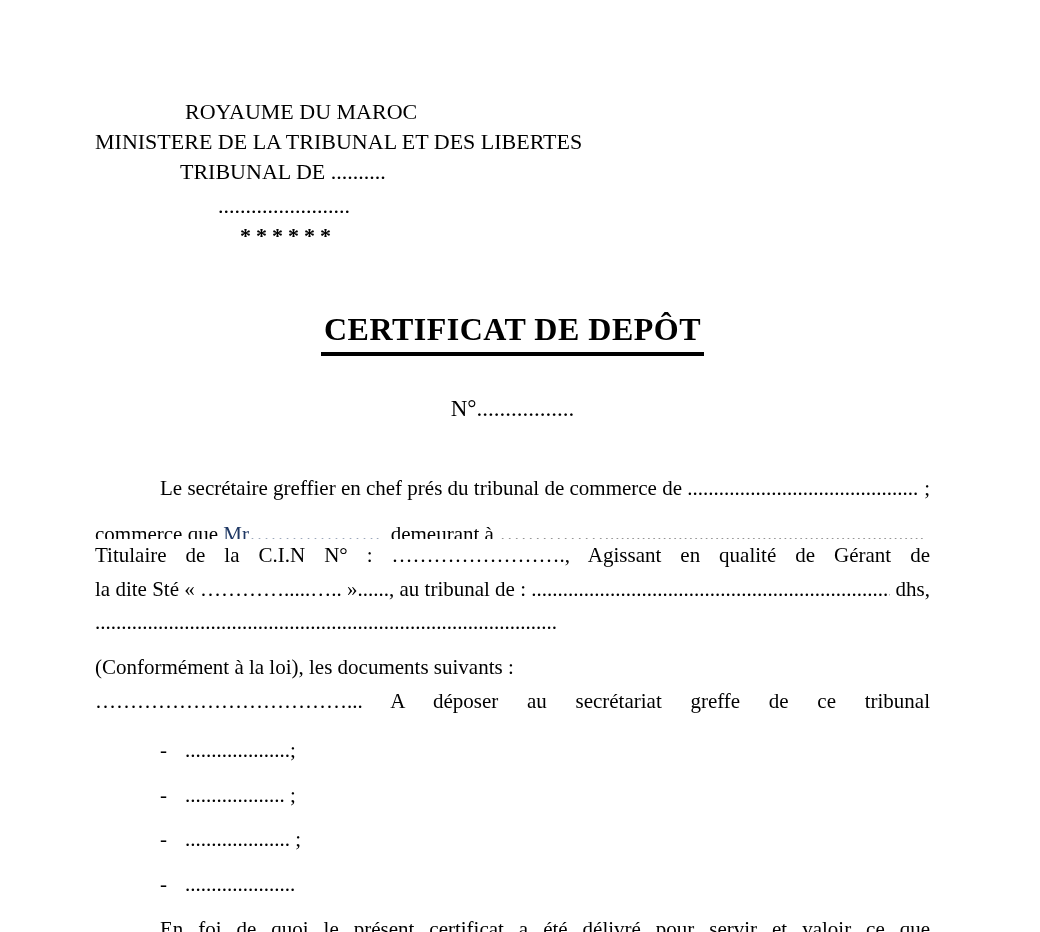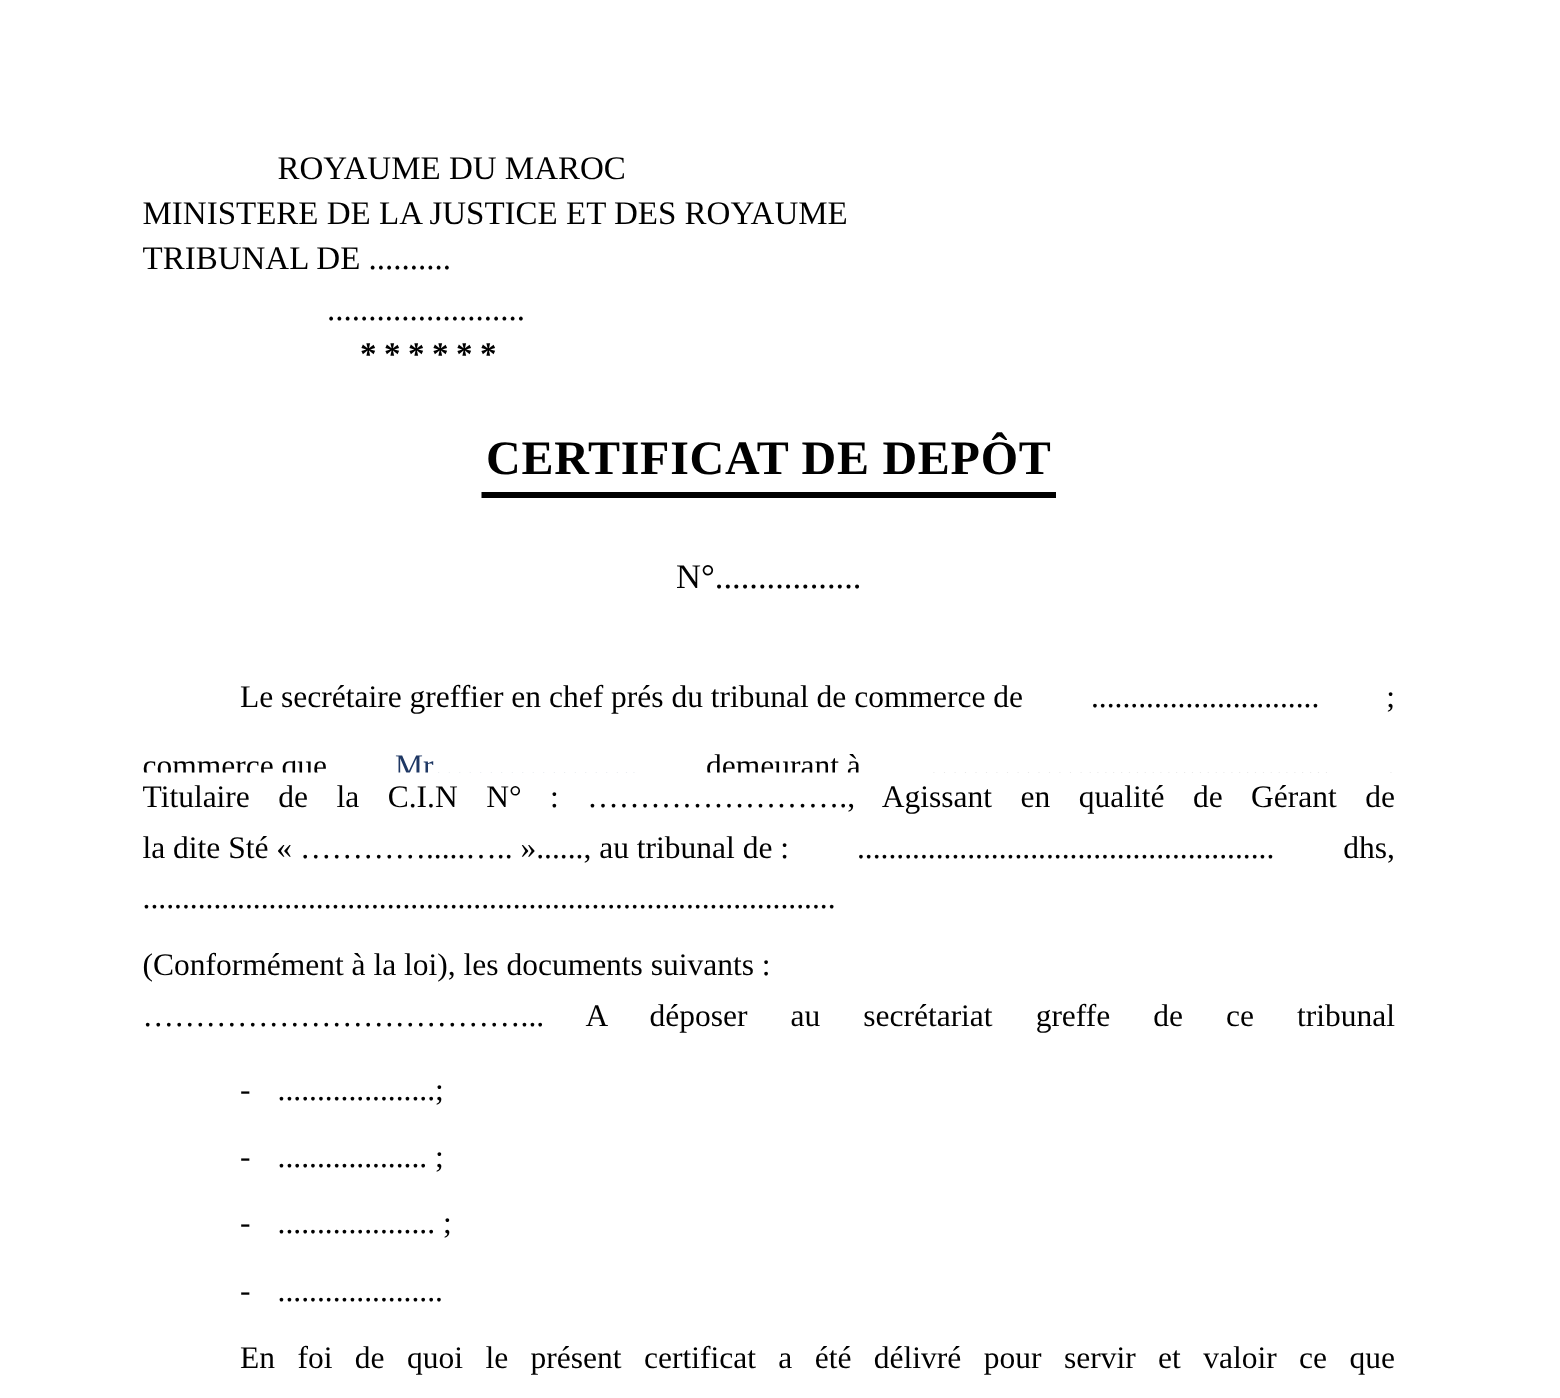--- a/index.html
+++ b/index.html
@@ -18,27 +18,27 @@
 
   
   .doc-header {
     padding-top: 97px;
     margin-left: 95px;
     font-size: 22px;
     line-height: 30px;
   }
   .hl1 { margin-left: 90px; }
   .hl2 { margin-left: 0; }
-  .hl3 { }
+  .hl3 { margin-left: 85px; }
   .hl4 { margin-left: 123px; margin-top: 4px; }
   .hl5 { margin-left: 145px; font-weight: bold; letter-spacing: 5px; }
 
   
   .title-row {
-    margin: 34px 95px 0 95px;
+    margin: 58px 95px 0 95px;
     width: 835px;
     text-align: center;
     line-height: 40px;
     height: 46px;
   }
   .title-text {
     display: inline-block;
     font-size: 32px;
     font-weight: bold;
     letter-spacing: 0.5px;
@@ -56,21 +56,20 @@
   
   .doc-body {
     margin: 49px 95px 0 95px;
     width: 835px;
     font-size: 21px;
     line-height: 33.6px;
   }
   .line {
     height: 33.6px;
     overflow: hidden;
-    gap: 40px;
   }
   .flex-line { display: flex; align-items: baseline; }
   .part { flex: 0 0 auto; white-space: pre; }
   .part-indent { padding-left: 65px; }
   .leader {
     flex: 1 1 0;
     min-width: 0;
     overflow: hidden;
     white-space: pre;
   }
@@ -90,21 +89,21 @@
 
   .footer-row { margin-top: 5px; }
 </style>
 </head>
 <body>
 
 <div class="page">
 
   <div class="doc-header">
     <div class="hl1">ROYAUME DU MAROC</div>
-    <div class="hl2">MINISTERE DE LA JUSTICE ET DES ROYAUME</div>
+    <div class="hl2">MINISTERE DE LA TRIBUNAL ET DES LIBERTES</div>
     <div class="hl3">TRIBUNAL DE ..........</div>
     <div class="hl4">........................</div>
     <div class="hl5">******</div>
   </div>
 
   <div class="title-row">
     <span class="title-text">CERTIFICAT DE DEPÔT</span>
   </div>
 
   <div class="number-row">N°.................</div>

